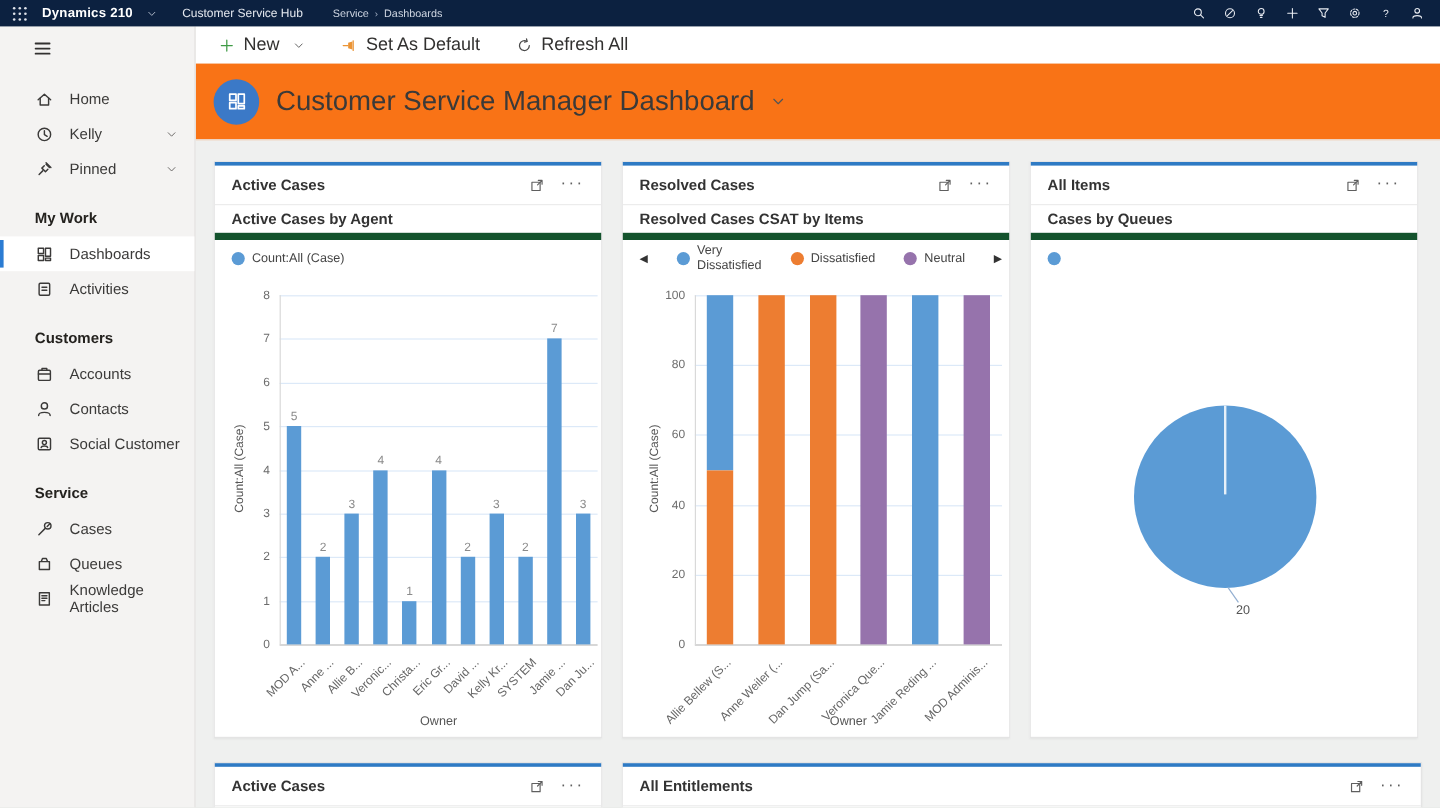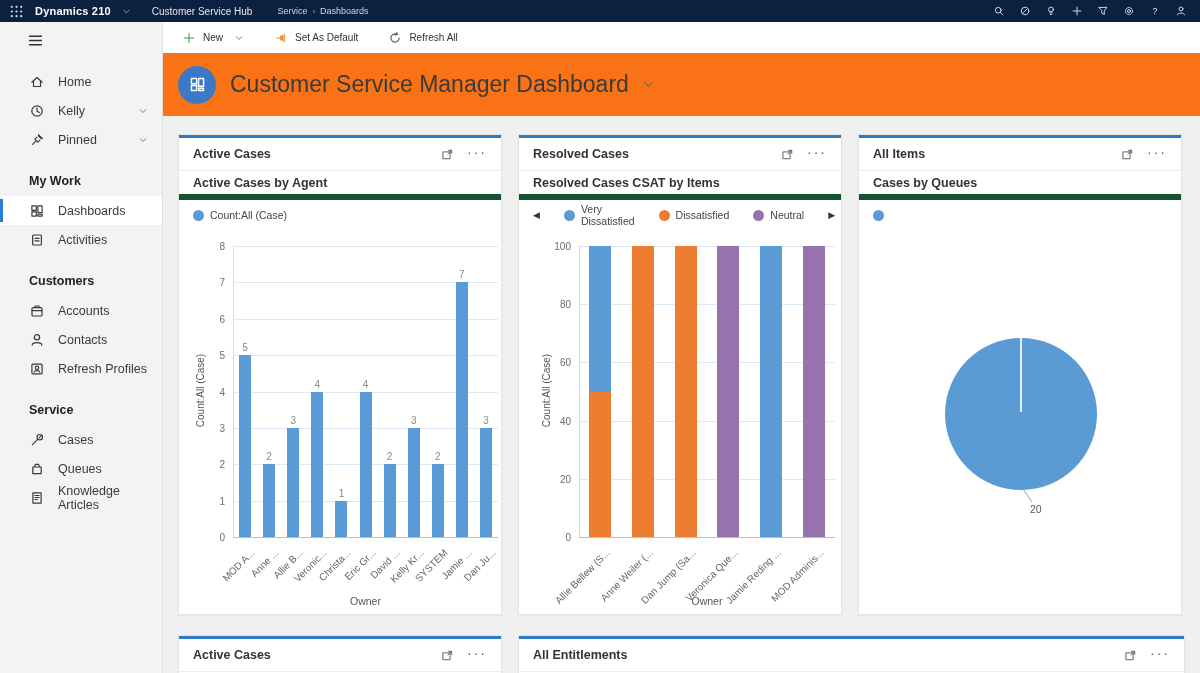--- a/index.html
+++ b/index.html
@@ -35,21 +35,21 @@
                       color:#3b3a39; flex:none; }
   .side-item .sicon svg { width:16px; height:16px; }
   .side-item .chev { margin-left:auto; margin-right:14px; width:10px; height:10px; color:#605e5c; display:flex; }
   .side-item.selected { background:#ffffff; }
   .side-item.selected::before { content:''; position:absolute; left:0; top:3px; bottom:3px; width:3px; background:#2b7cd3; }
   .side-section { font-size:12.5px; font-weight:700; color:#24221f; margin:20px 0 8px 29px; }
 
   
   .main { position:absolute; top:22px; left:163px; right:0; bottom:0; display:flex; flex-direction:column; }
   .cmdbar { height:31px; background:#fff; display:flex; align-items:center; padding-left:19px; flex:none; }
-  .cmd-item { display:flex; align-items:center; gap:7px; font-size:10px; color:#323130;
+  .cmd-item { display:flex; align-items:center; gap:7px; font-size:15px; color:#323130;
               margin-right:30px; cursor:pointer; }
   .cmd-ic { width:14px; height:14px; display:flex; }
   .cmd-ic svg { width:14px; height:14px; }
   .c-green { color:#3f9b46; } .c-orange { color:#eb9435; } .c-dark { color:#4a4a4a; }
   .cmd-chev { width:10px; height:10px; color:#555; display:flex; margin-left:4px; }
 
   .titlebar { height:64px; background:#f97316; display:flex; align-items:center; padding-left:15px;
               flex:none; border-bottom:1px solid #ececec; }
   .title-circle { width:38px; height:38px; border-radius:50%; background:#3b79c7; color:#fff;
                   display:flex; align-items:center; justify-content:center; flex:none; }
@@ -267,21 +267,21 @@
           <span>Contacts</span>
         </div>
         <div class="side-item">
           <span class="sicon">
             <svg viewBox="0 0 16 16" width="100%" height="100%" fill="none" stroke="currentColor" stroke-width="1.2" stroke-linecap="round" stroke-linejoin="round">
               <rect x="2.9" y="3.2" width="10.2" height="9.6" rx="1"></rect>
               <circle cx="8" cy="6.8" r="1.7"></circle>
               <path d="M5.3 11 C5.7 9.2 10.3 9.2 10.7 11"></path>
             </svg>
           </span>
-          <span>Refresh Profiles</span>
+          <span>Social Customer</span>
         </div>
         <div class="side-section">Service</div>
         <div class="side-item">
           <span class="sicon">
             <svg viewBox="0 0 16 16" width="100%" height="100%" fill="none" stroke="currentColor" stroke-width="1.2" stroke-linecap="round" stroke-linejoin="round">
               <circle cx="10.8" cy="5.2" r="2.7"></circle>
               <path d="M8.9 7.1 L3.4 12.6 M12.6 3.4 L10.3 5.7"></path>
             </svg>
           </span>
           <span>Cases</span>

